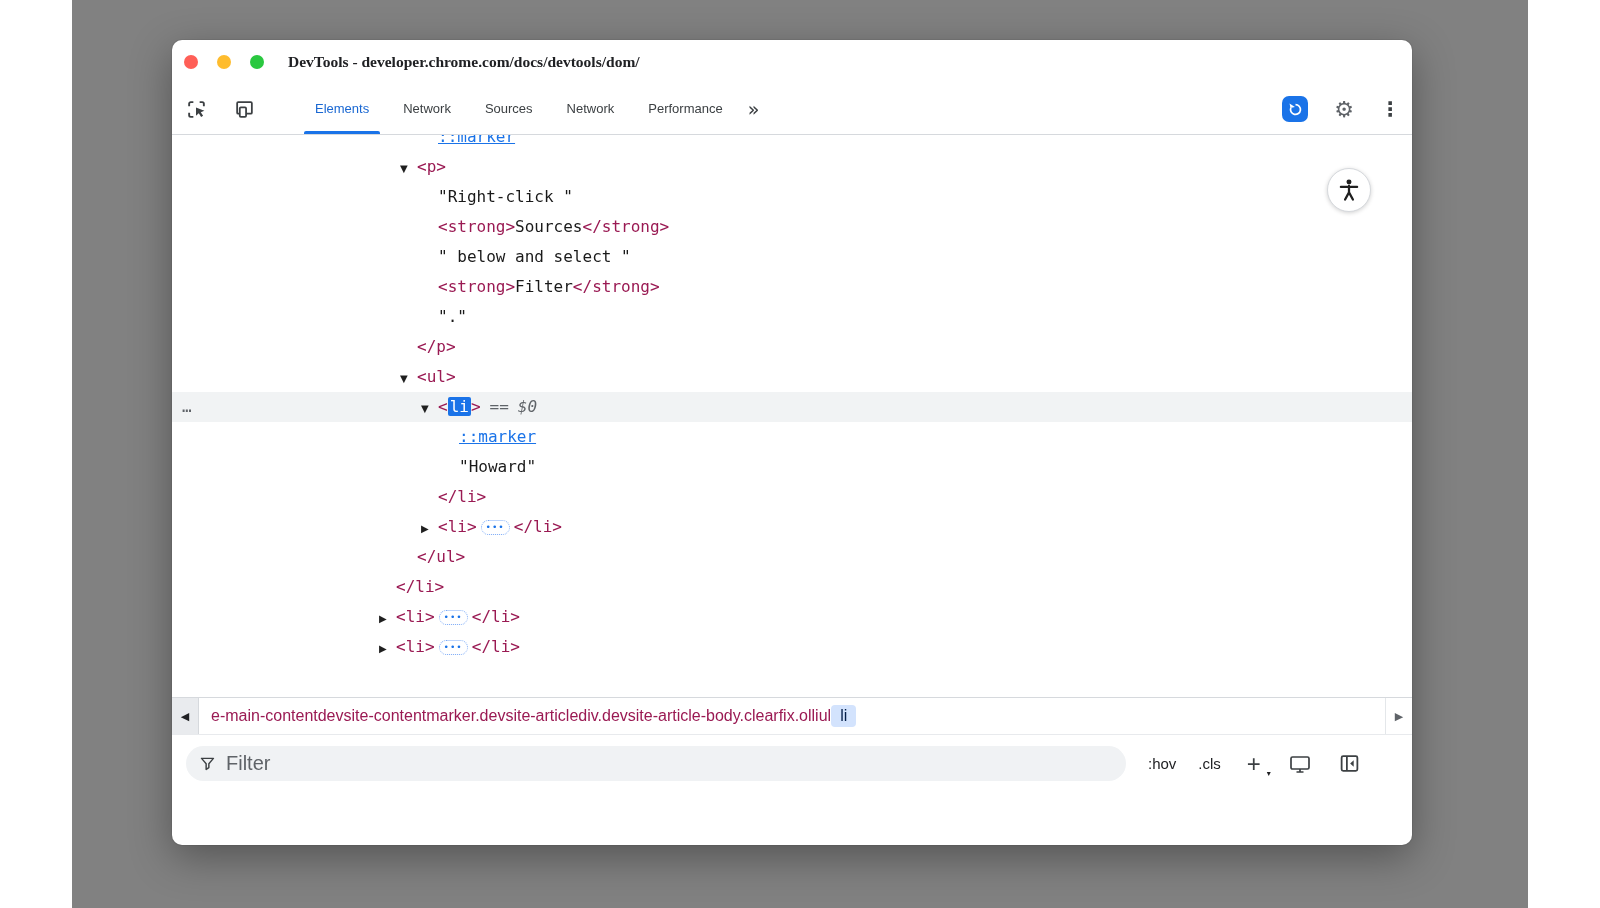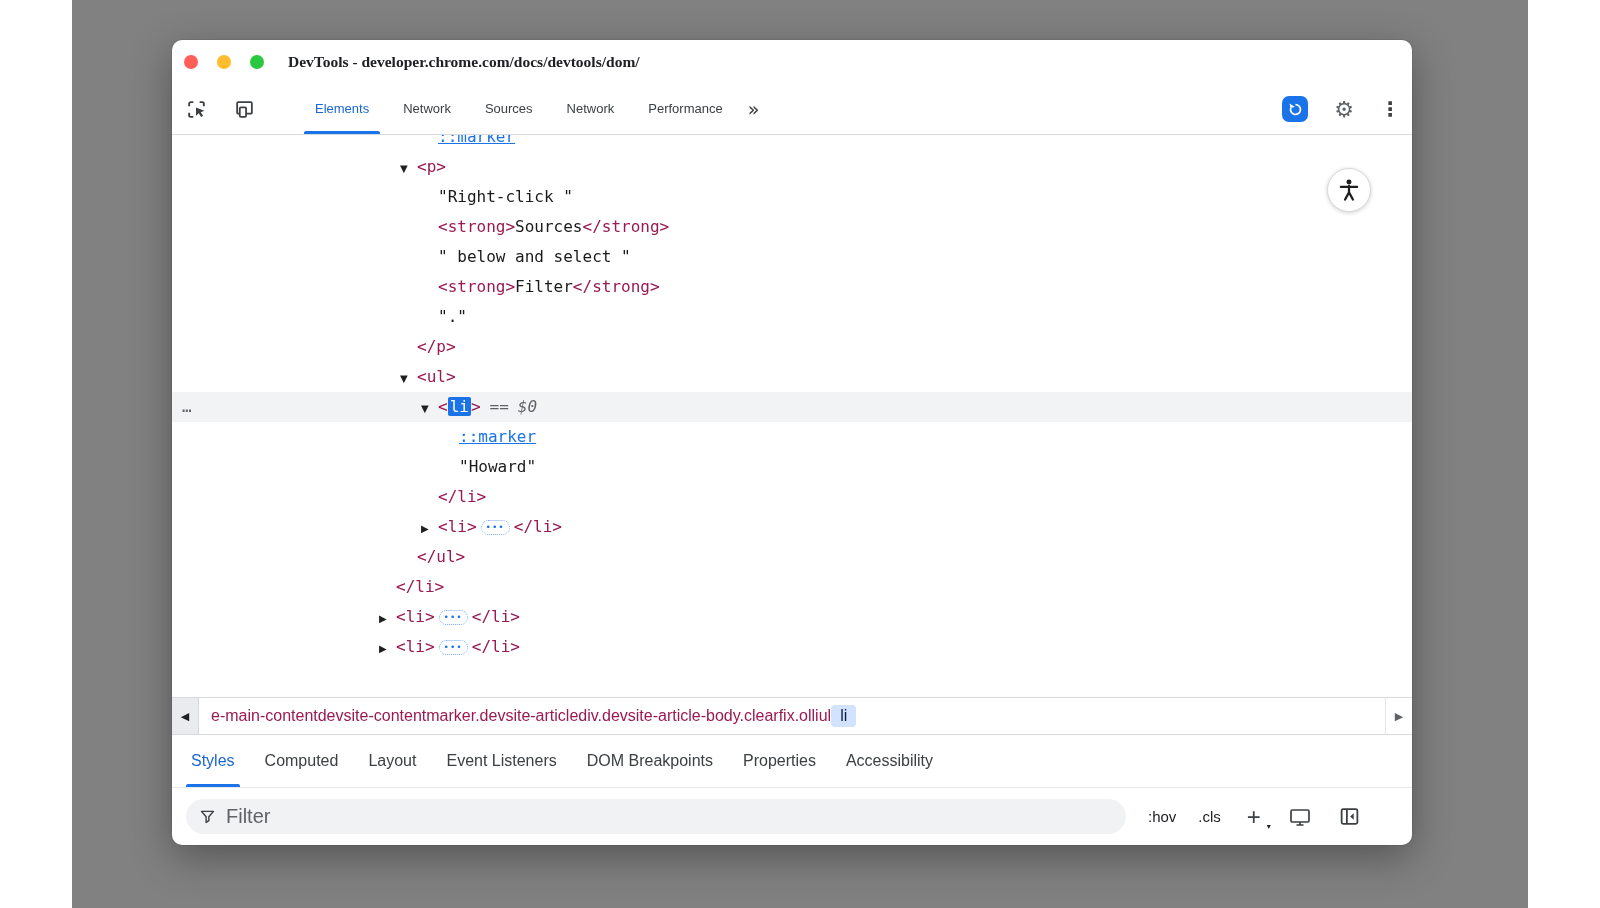--- a/index.html
+++ b/index.html
@@ -178,29 +178,20 @@
         <span class="crumb">marker.devsite-article</span>
         <span class="crumb">div.devsite-article-body.clearfix.</span>
         <span class="crumb">ol</span>
         <span class="crumb">li</span>
         <span class="crumb">ul</span>
         <span class="crumb selected">li</span>
       </div>
     <span class="crumb-scroll right glyph">▶</span>
   </div>
 
-  <div class="styles-tabs">
-      <div class="stab active">Styles</div>
-      <div class="stab">Computed</div>
-      <div class="stab">Layout</div>
-      <div class="stab">Event Listeners</div>
-      <div class="stab">DOM Breakpoints</div>
-      <div class="stab">Properties</div>
-      <div class="stab">Accessibility</div>
-    </div>
 
   <div class="filter-row">
     <div class="filter-pill">
       <span style="display:flex;">
         <svg width="17" height="17" viewBox="0 0 20 20">
           <path d="M3 4h14l-5.4 6.2v4.6l-3.2 2.2v-6.8z" fill="none" stroke="#3c4043" stroke-width="1.7" stroke-linejoin="round"></path>
         </svg>
       </span>
       <input class="filter-input" placeholder="Filter" style="">
     </div>

